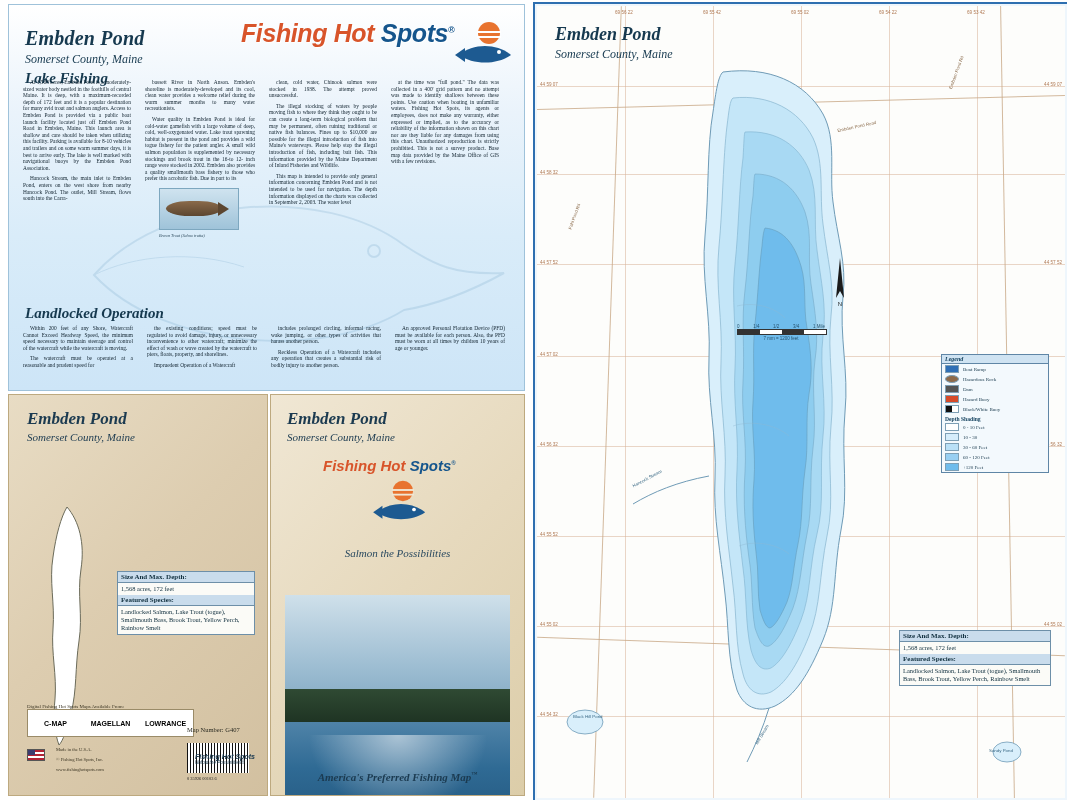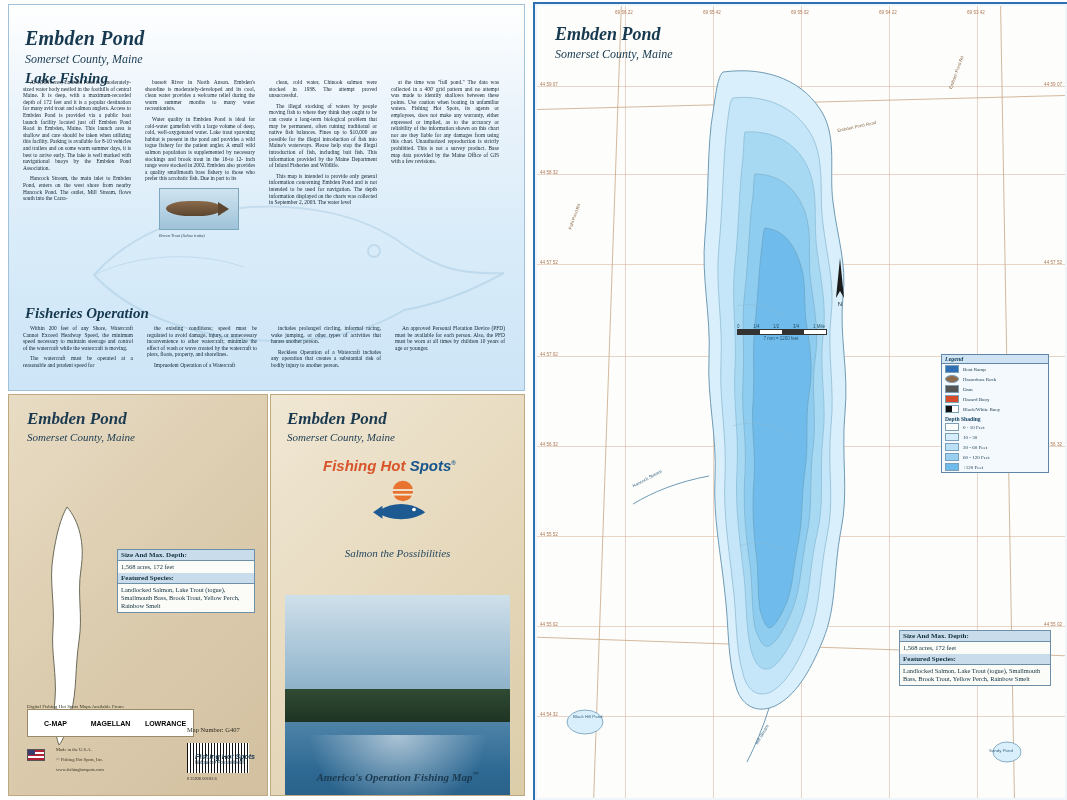--- a/index.html
+++ b/index.html
@@ -54,21 +54,21 @@
             border:1px solid #bda97f;}
   .panel-bm{position:absolute;left:270px;top:394px;width:253px;height:400px;
             background:linear-gradient(135deg,#f0e7d4 0%,#e6d9bd 50%,#dccda9 100%);
             border:1px solid #bda97f;overflow:hidden;}
 
   .cov-t1{font-style:italic;font-size:17px;font-weight:bold;color:#1b3a50;}
   .cov-t2{font-style:italic;font-size:11px;color:#1b3a50;margin-top:2px;}
 
   .lakeshape{position:absolute;left:24px;top:108px;width:70px;height:245px;}
 
-  .infobox{border:1px solid #6d8fa8;background:#fbfbf7;font-family:"Liberation Serif",serif;}
+  .infobox{border:1px solid #6d8fa8;background:#fbfbf7;font-family:"Liberation Serif",serif;margin-top:22px;}
   .infobox .hd{background:#c9dcec;border-bottom:1px solid #6d8fa8;font-size:7px;font-weight:bold;
                padding:1px 3px;color:#11303f;}
   .infobox .bd{font-size:6.4px;padding:2px 3px;line-height:8px;color:#11303f;}
 
   .photo{position:absolute;left:14px;top:200px;width:225px;height:260px;overflow:hidden;border:0;}
   .photo .sky{position:absolute;left:0;top:0;width:100%;height:46%;
               background:linear-gradient(180deg,#cfe0ea 0%,#9dbdd2 60%,#7ea6c0 100%);}
   .photo .trees{position:absolute;left:0;top:36%;width:100%;height:14%;
                 background:linear-gradient(180deg,#2f4a33,#1d3222);}
   .photo .water{position:absolute;left:0;top:49%;width:100%;height:51%;
@@ -141,20 +141,34 @@
         <path d="M20 120 C60 100 120 95 170 112" fill="none" stroke="#5a93bb" stroke-width="1"></path>
         <circle cx="300" cy="96" r="6" fill="none" stroke="#5a93bb" stroke-width="2"></circle>
       </svg>
 
       <div class="title-blk">
         <div class="t1">Embden Pond</div>
         <div class="t2">Somerset County, Maine</div>
         <div class="t3">Lake Fishing</div>
       </div>
 
+      <div class="brand">
+        <div class="bt">
+          <span>Fishing Hot</span>
+          <span class="blue">Spots</span><span class="reg">®</span>
+        </div>
+        <svg class="brand-art" viewBox="0 0 64 56">
+          <circle cx="36" cy="16" r="11" fill="#e8732f"></circle>
+          <rect x="24" y="14" width="24" height="2" fill="#fff"></rect>
+          <rect x="24" y="19" width="24" height="2" fill="#fff"></rect>
+          <path d="M6 38 C20 26 44 26 58 38 C44 48 20 48 6 38 Z" fill="#1d5a91"></path>
+          <path d="M2 38 L12 31 L12 45 Z" fill="#1d5a91"></path>
+          <circle cx="46" cy="35" r="2" fill="#fff"></circle>
+        </svg>
+      </div>
 
       <div class="cols clearfix">
         <div class="col">
           <p>
               <span style="display: block; text-indent: 7px; margin-bottom: 4px;">At 1,568 acres, Embden Pond is a moderately-sized water body nestled in the foothills of central Maine. It is deep, with a maximum-recorded depth of 172 feet and it is a popular destination for many avid trout and salmon anglers. Access to Embden Pond is provided via a public boat launch facility located just off Embden Pond Road in Embden, Maine. This launch area is shallow and care should be taken when utilizing this facility. Parking is available for 8-10 vehicles and trailers and on some warm summer days, it is best to arrive early. The lake is well marked with navigational buoys by the Embden Pond Association.</span>
               <span style="display: block; text-indent: 7px; margin-bottom: 4px;">Hancock Stream, the main inlet to Embden Pond, enters on the west shore from nearby Hancock Pond. The outlet, Mill Stream, flows south into the Carra-</span>
             </p>
         </div>
         <div class="col w2">
           <p>
@@ -172,21 +186,21 @@
               <span style="display: block; text-indent: 7px; margin-bottom: 4px;">clean, cold water, Chinook salmon were stocked in 1938. The attempt proved unsuccessful.</span>
               <span style="display: block; text-indent: 7px; margin-bottom: 4px;">The illegal stocking of waters by people moving fish to where they think they ought to be can create a long-term biological problem that may be permanent, often ruining traditional or native fish balances. Fines up to $10,000 are possible for the illegal introduction of fish into Maine's waterways. Please help stop the illegal introduction of fish, including bait fish. This information provided by the Maine Department of Inland Fisheries and Wildlife.</span>
               <span style="display: block; text-indent: 7px; margin-bottom: 4px;">This map is intended to provide only general information concerning Embden Pond and is not intended to be used for navigation. The depth information displayed on the charts was collected in September 2, 2003. The water level</span>
             </p>
         </div>
         <div class="col">
           <p>at the time was "full pond." The data was collected in a 400' grid pattern and no attempt was made to identify shallows between these points. Use caution when boating in unfamiliar waters. Fishing Hot Spots, its agents or employees, does not make any warranty, either expressed or implied, as to the accuracy or reliability of the information shown on this chart nor are they liable for any damages from using this chart. Unauthorized reproduction is strictly prohibited. This is not a survey product. Base map data provided by the Maine Office of GIS with a few revisions.</p>
         </div>
       </div>
 
-      <div class="wc-title">Fisheries Operation</div>
+      <div class="wc-title">Landlocked Operation</div>
       <div class="wc-cols clearfix">
         <div class="wc-col">
           <p>
               <span style="display: block; text-indent: 7px; margin-bottom: 4px;">Within 200 feet of any Shore, Watercraft Cannot Exceed Headway Speed, the minimum speed necessary to maintain steerage and control of the watercraft while the watercraft is moving.</span>
               <span style="display: block; text-indent: 7px; margin-bottom: 4px;">The watercraft must be operated at a reasonable and prudent speed for</span>
             </p>
         </div>
         <div class="wc-col">
           <p>
               <span style="display: block; text-indent: 7px; margin-bottom: 4px;">the existing conditions; speed must be regulated to avoid damage, injury, or unnecessary inconvenience to other watercraft; minimize the effect of wash or wave created by the watercraft to piers, floats, property, and shorelines.</span>
@@ -274,21 +288,21 @@
       <div class="unfold">Salmon the Possibilities</div>
 
       <div class="photo">
         <div class="sky"></div>
           <div class="trees"></div>
           <div class="water"></div>
           <div class="glint"></div>
       </div>
 
       <div class="ampref">
-        <span>America's Operation Fishing Map</span><span style="font-size:6px;vertical-align:super;">™</span>
+        <span>America's Preferred Fishing Map</span><span style="font-size:6px;vertical-align:super;">™</span>
       </div>
     </div>
   </div>
 
   <div class="right">
     <div class="mapinner">
 
       <div style="position:absolute;inset:0;background:#fdfdfb;"></div>
 
       <div class="gridline" style="left:0;top:80px;width:100%;height:.5px;"></div>

